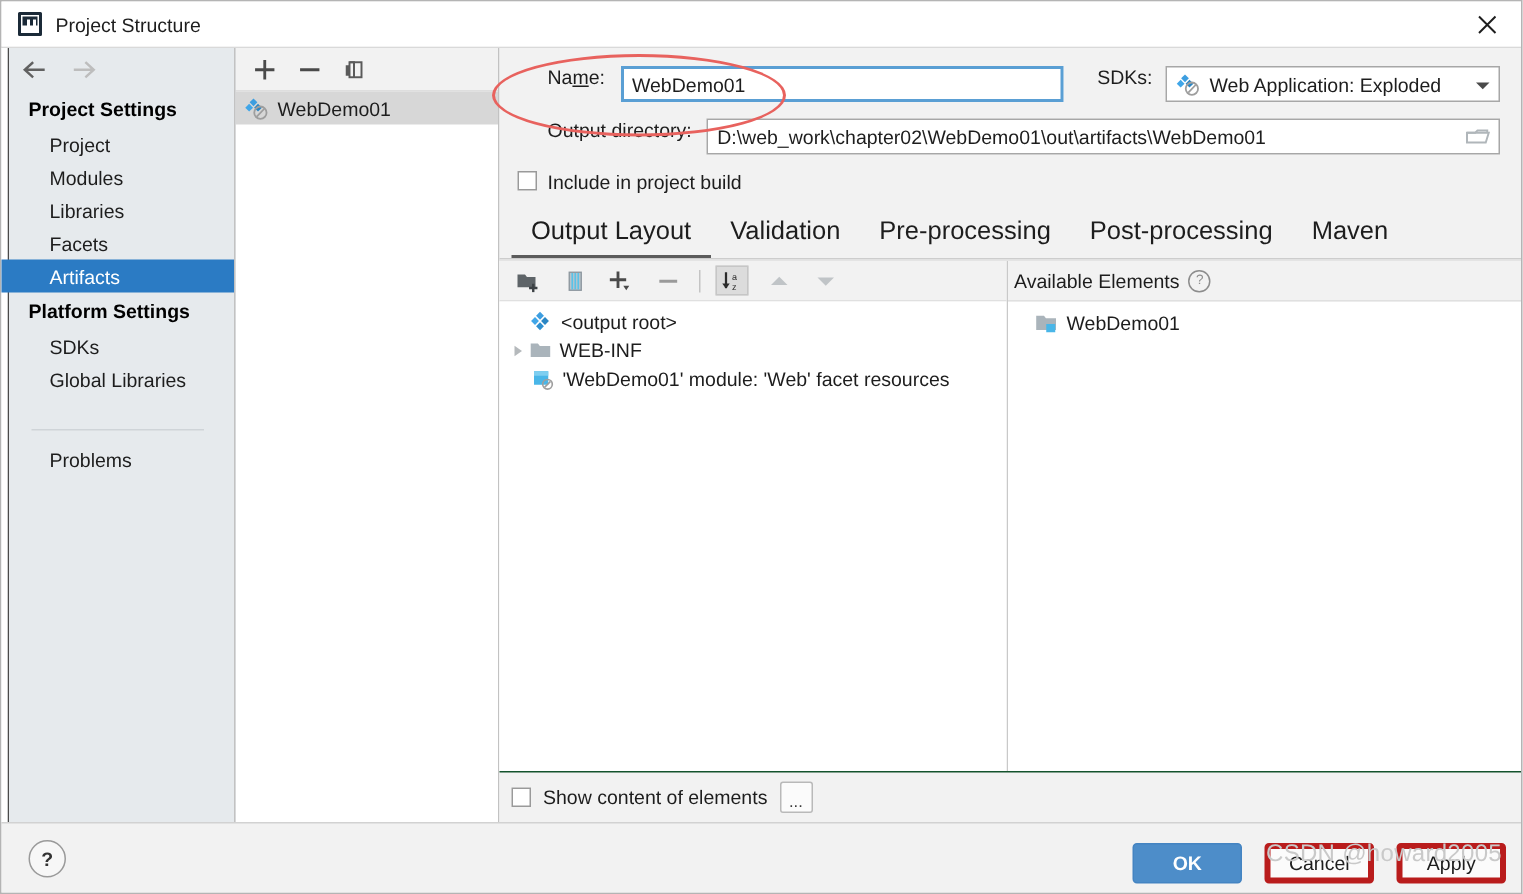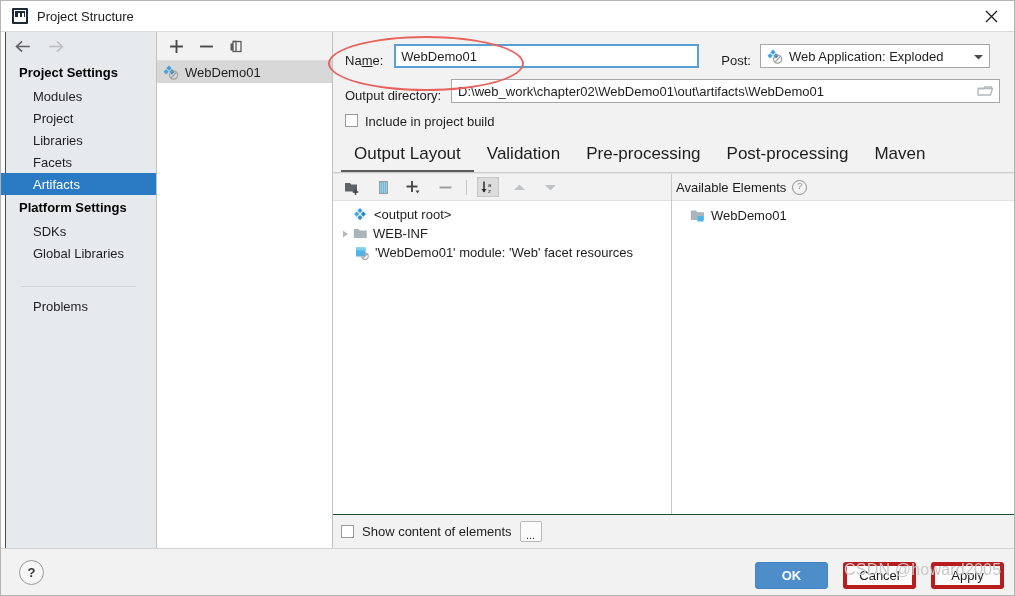--- a/index.html
+++ b/index.html
@@ -146,21 +146,21 @@
 
   
   .main {
     flex: 1 1 auto;
     display: flex; flex-direction: column;
     background: #f2f2f2;
     min-width: 0;
     position: relative;
   }
   .form-area { padding: 12px 14px 0 12px; }
-  .form-row { display: flex; align-items: flex-end; margin-bottom: 11px; }
+  .form-row { display: flex; align-items: flex-start; margin-bottom: 11px; margin-left: 20px; }
   .form-label { font-size: 13px; color: #1d1d1d; white-space: nowrap; }
   .form-label .u { text-decoration: underline; }
 
   .text-input {
     height: 24px;
     background: #ffffff;
     border: 1px solid #a7a7a7;
     box-sizing: border-box;
     display: flex; align-items: center;
     padding: 0 6px;
@@ -377,22 +377,22 @@
         </div>
         <div class="nav-arrow">
           <svg width="17" height="13" viewBox="0 0 17 13">
             <path d="M2 6.5 H14 M9.5 2 L14.5 6.5 L9.5 11" stroke="#bdbdbd" stroke-width="1.6" fill="none" stroke-linecap="square"></path>
           </svg>
         </div>
       </div>
 
       <div class="sidebar-scroll">
         <div class="nav-group-title">Project Settings</div>
+        <div class="nav-item">Project</div>
         <div class="nav-item">Modules</div>
-        <div class="nav-item">Project</div>
         <div class="nav-item">Libraries</div>
         <div class="nav-item">Facets</div>
         <div class="nav-item selected">Artifacts</div>
 
         <div class="nav-group-title">Platform Settings</div>
         <div class="nav-item">SDKs</div>
         <div class="nav-item">Global Libraries</div>
 
         <div class="nav-sep"></div>
         <div class="nav-divider"></div>
@@ -436,21 +436,21 @@
     </div>
 
     <div class="main">
 
       <div class="form-area">
         <div class="form-row">
           <span class="form-label">Na<span class="u">m</span>e:</span>
           <div class="text-input focused name-input">
             <span>WebDemo01</span>
           </div>
-          <span class="form-label" style="margin-left:22px">Post:</span>
+          <span class="form-label" style="margin-left:22px">SDKs:</span>
           <div class="type-combo">
             <span class="icn-artifact">
               <svg width="16" height="16" viewBox="0 0 16 16">
                 <path d="M6 1.6 L8.6 4.2 L6 6.8 L3.4 4.2 Z" fill="#3d9ee0"></path>
                 <path d="M3.1 5.2 L5.7 7.8 L3.1 10.4 L0.5 7.8 Z" fill="#40a6e8"></path>
                 <path d="M9.0 5.2 L11.6 7.8 L9.0 10.4 L6.4 7.8 Z" fill="#2a86c4"></path>
                 <circle cx="10.6" cy="11.1" r="4.1" fill="none" stroke="#9e9e9e" stroke-width="1.2"></circle>
                 <path d="M8.2 13.8 L13.2 8.5" stroke="#9e9e9e" stroke-width="1.2"></path>
               </svg>
             </span>

